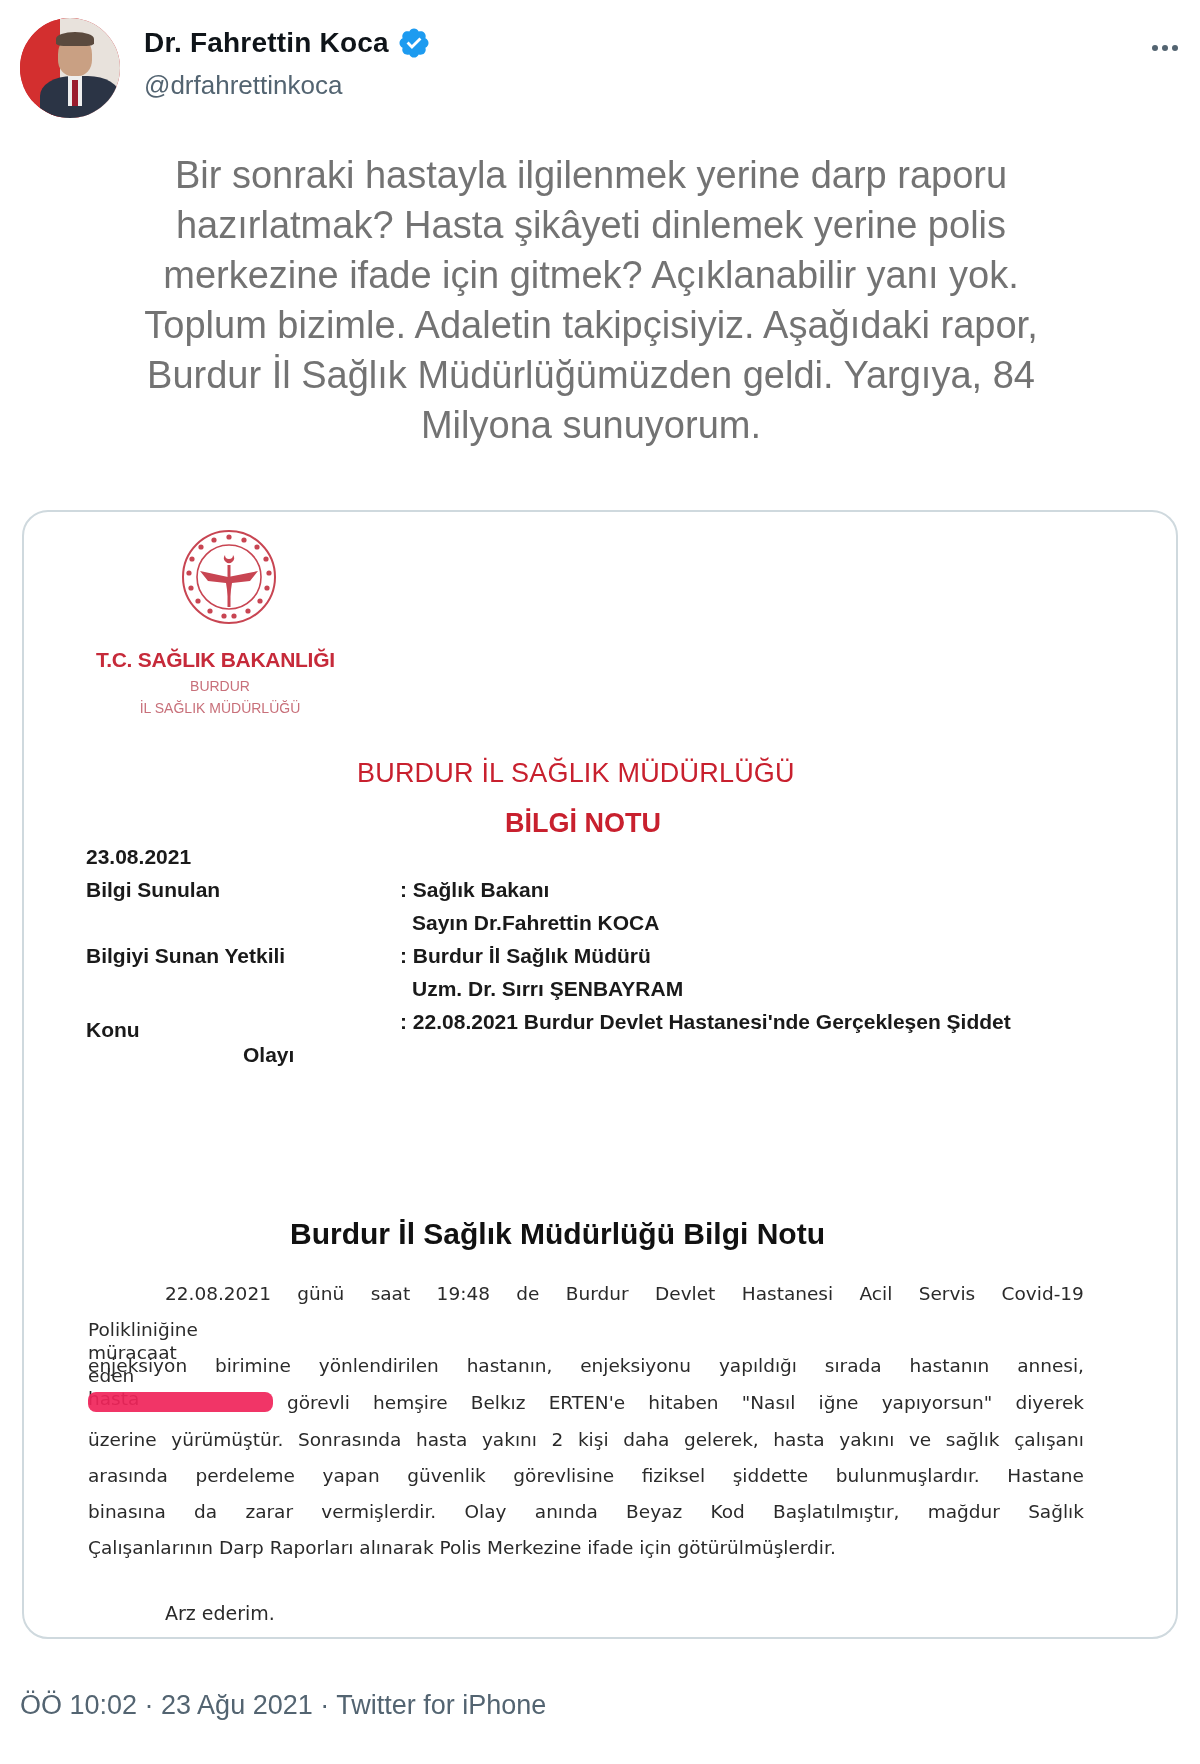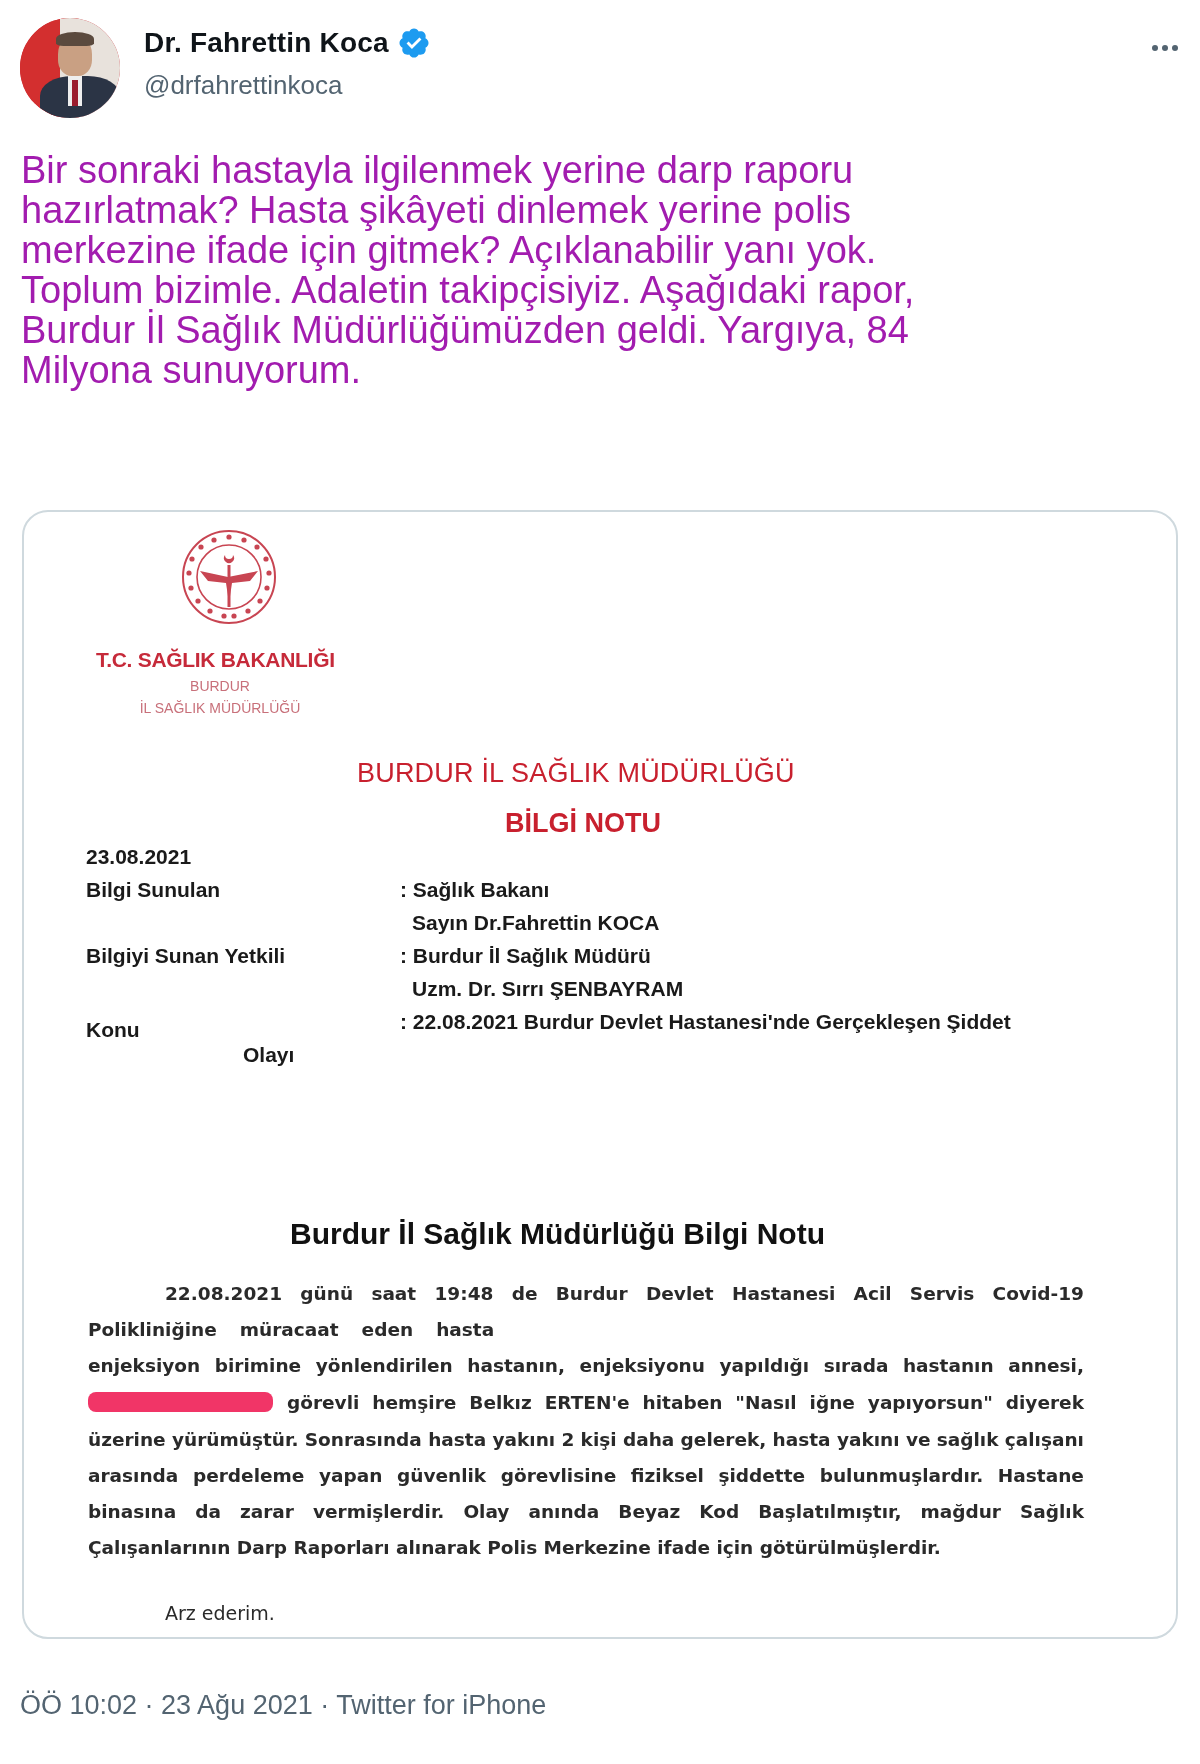--- a/index.html
+++ b/index.html
@@ -18,38 +18,38 @@
   .avatar .tie { position:absolute; left:52px; top:62px; width:6px; height:26px; background:#9b1c2e; }
 
   .name-row { position:absolute; left:144px; top:26px; display:flex; align-items:center; gap:8px; }
   .display-name { font-size:28px; font-weight:700; color:#0f1419; letter-spacing:0.2px; }
   .verified { width:34px; height:34px; }
   .handle { position:absolute; left:144px; top:70px; font-size:26px; color:#536471; }
   .more-btn { position:absolute; left:1140px; top:30px; width:50px; height:36px; display:flex; align-items:center; justify-content:center; gap:4px; }
   .more-btn span { width:6px; height:6px; border-radius:50%; background:#536471; display:block; }
 
   
-  .tweet-text { position:absolute; left:21px; top:150px; width:1140px; font-size:38px; line-height:40px; color:#a21caf; white-space:pre-wrap; }
+  .tweet-text { position:absolute; left:21px; top:150px; width:1140px; font-size:38px; line-height:50px; color:#737373; white-space:pre-wrap;text-align:center; }
 
   
   .media { position:absolute; left:22px; top:510px; width:1152px; height:1125px; border:2px solid #cfd9de; border-radius:26px; background:#fff; overflow:hidden; }
 
   .seal { position:absolute; left:170px; top:525px; width:118px; height:100px; }
   .org-title { position:absolute; left:96px; top:648px; font-size:21px; font-weight:700; color:#c62a3a; letter-spacing:-0.3px; }
   .org-sub1 { position:absolute; left:0; width:390px; top:678px; text-align:center; font-size:14px; color:#c8707a; padding-left:50px; box-sizing:border-box; }
   .org-sub2 { position:absolute; left:0; width:390px; top:700px; text-align:center; font-size:14px; color:#c8707a; padding-left:50px; box-sizing:border-box; }
 
   .doc-head1 { position:absolute; left:357px; top:758px; font-size:27px; font-weight:400; color:#c8202e; letter-spacing:0.2px;text-align:center; }
   .doc-head2 { position:absolute; left:505px; top:808px; font-size:27px; font-weight:700; color:#c8202e; }
 
   .meta { position:absolute; font-size:21px; font-weight:700; color:#1a1a1a; }
 
   .doc-title { position:absolute; left:290px; top:1186px; font-size:30px; font-weight:700; color:#111;margin-top:31px; }
 
-  .body-line { position:absolute; left:88px; width:996px; font-family:"DejaVu Sans", sans-serif; font-size:18.5px; color:#2a2a2a; text-align:justify; text-align-last:justify; white-space:nowrap; display:flex; justify-content:space-between;font-weight:bold; }
+  .body-line { position:absolute; left:88px; width:996px; font-family:"DejaVu Sans", sans-serif; font-size:18.5px; color:#2a2a2a; text-align:justify; text-align-last:justify; white-space:nowrap; display:flex; justify-content:space-between; }
   .body-line.last { text-align-last:left; justify-content:flex-start; gap:6px; }
   .redact { display:inline-block; background:#f0245a; border-radius:8px; height:20px; vertical-align:middle; opacity:0.92; }
   .closing { position:absolute; left:165px; top:1602px; font-family:"DejaVu Sans", sans-serif; font-size:19px; color:#2a2a2a; }
 
   .footer-meta { position:absolute; left:20px; top:1690px; font-size:27px; color:#536471; }
 </style>
 </head>
 <body>
 
 <div class="avatar">
@@ -142,21 +142,21 @@
     <span>19:48</span>
     <span>de</span>
     <span>Burdur</span>
     <span>Devlet</span>
     <span>Hastanesi</span>
     <span>Acil</span>
     <span>Servis</span>
     <span>Covid-19</span>
   </div>
 <div class="body-line" style="top:1319px;">
-  <span style="display:flex; gap:23px;">
+  <span style="display:flex; gap:2px;flex-direction:column;">
       <span>Polikliniğine</span>
       <span>müracaat</span>
       <span>eden</span>
       <span>hasta</span>
     </span>
 </div>
 <div class="body-line" style="top:1355px;">
     <span>enjeksiyon</span>
     <span>birimine</span>
     <span>yönlendirilen</span>

